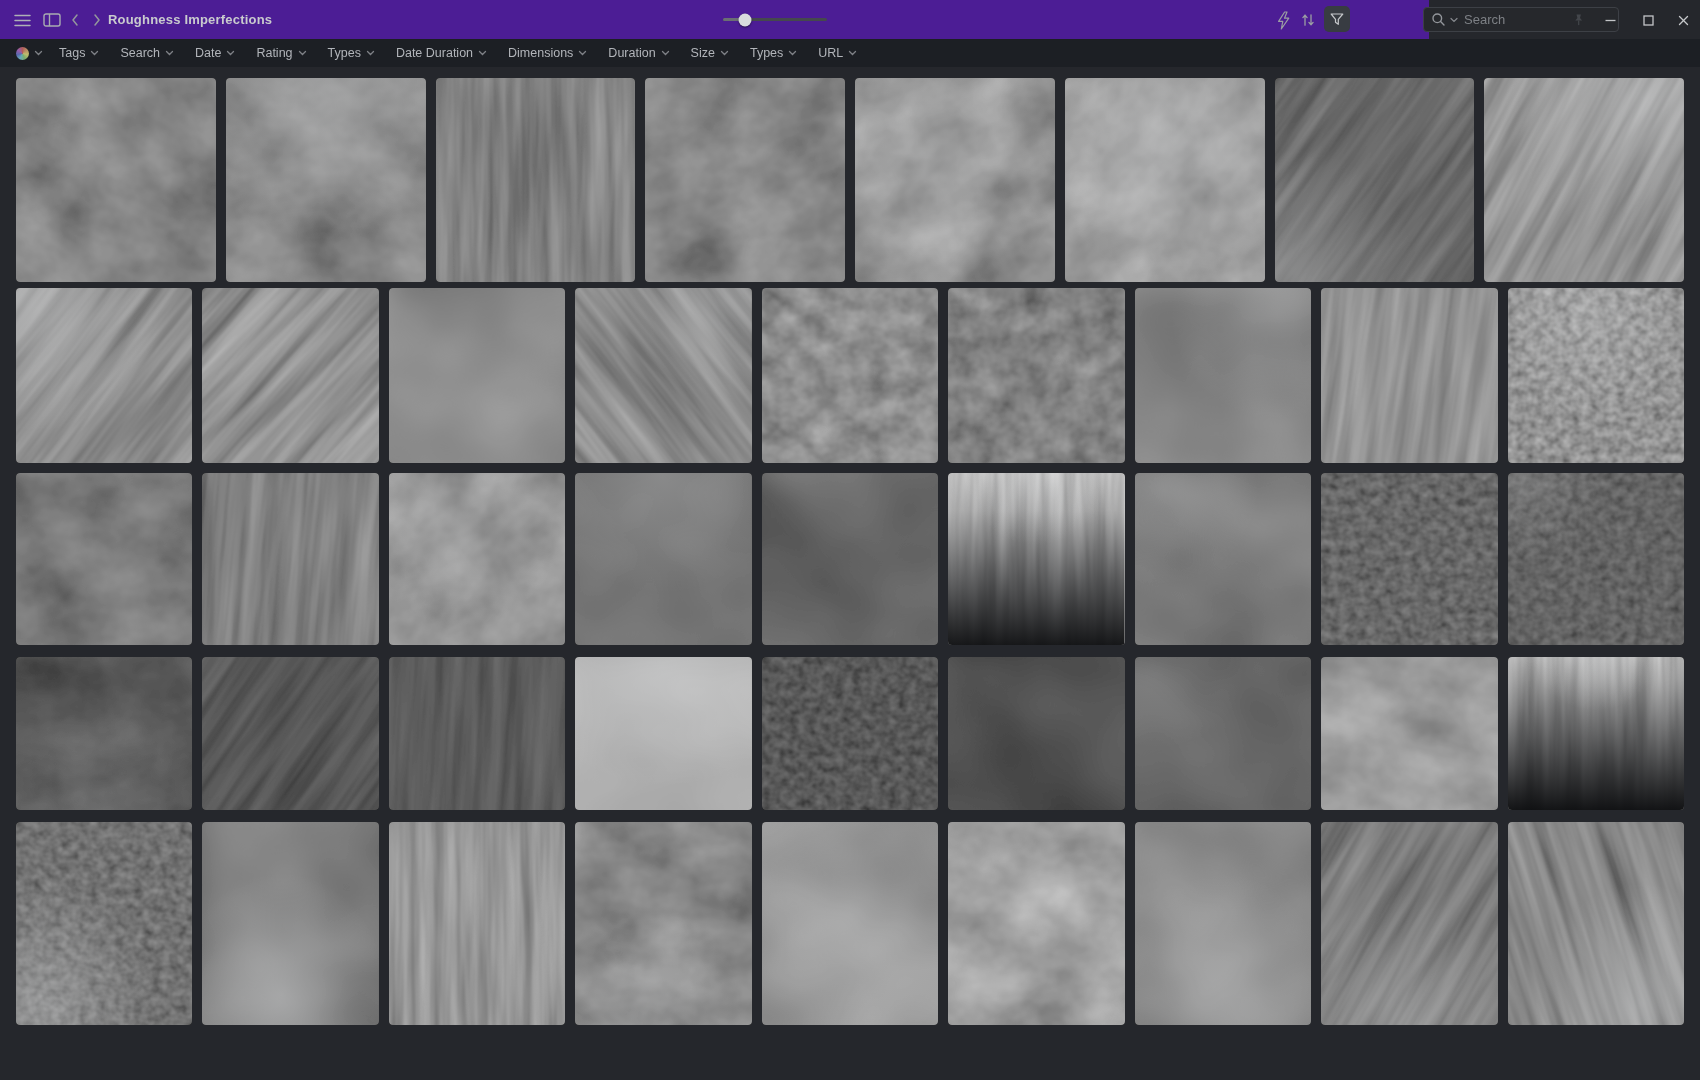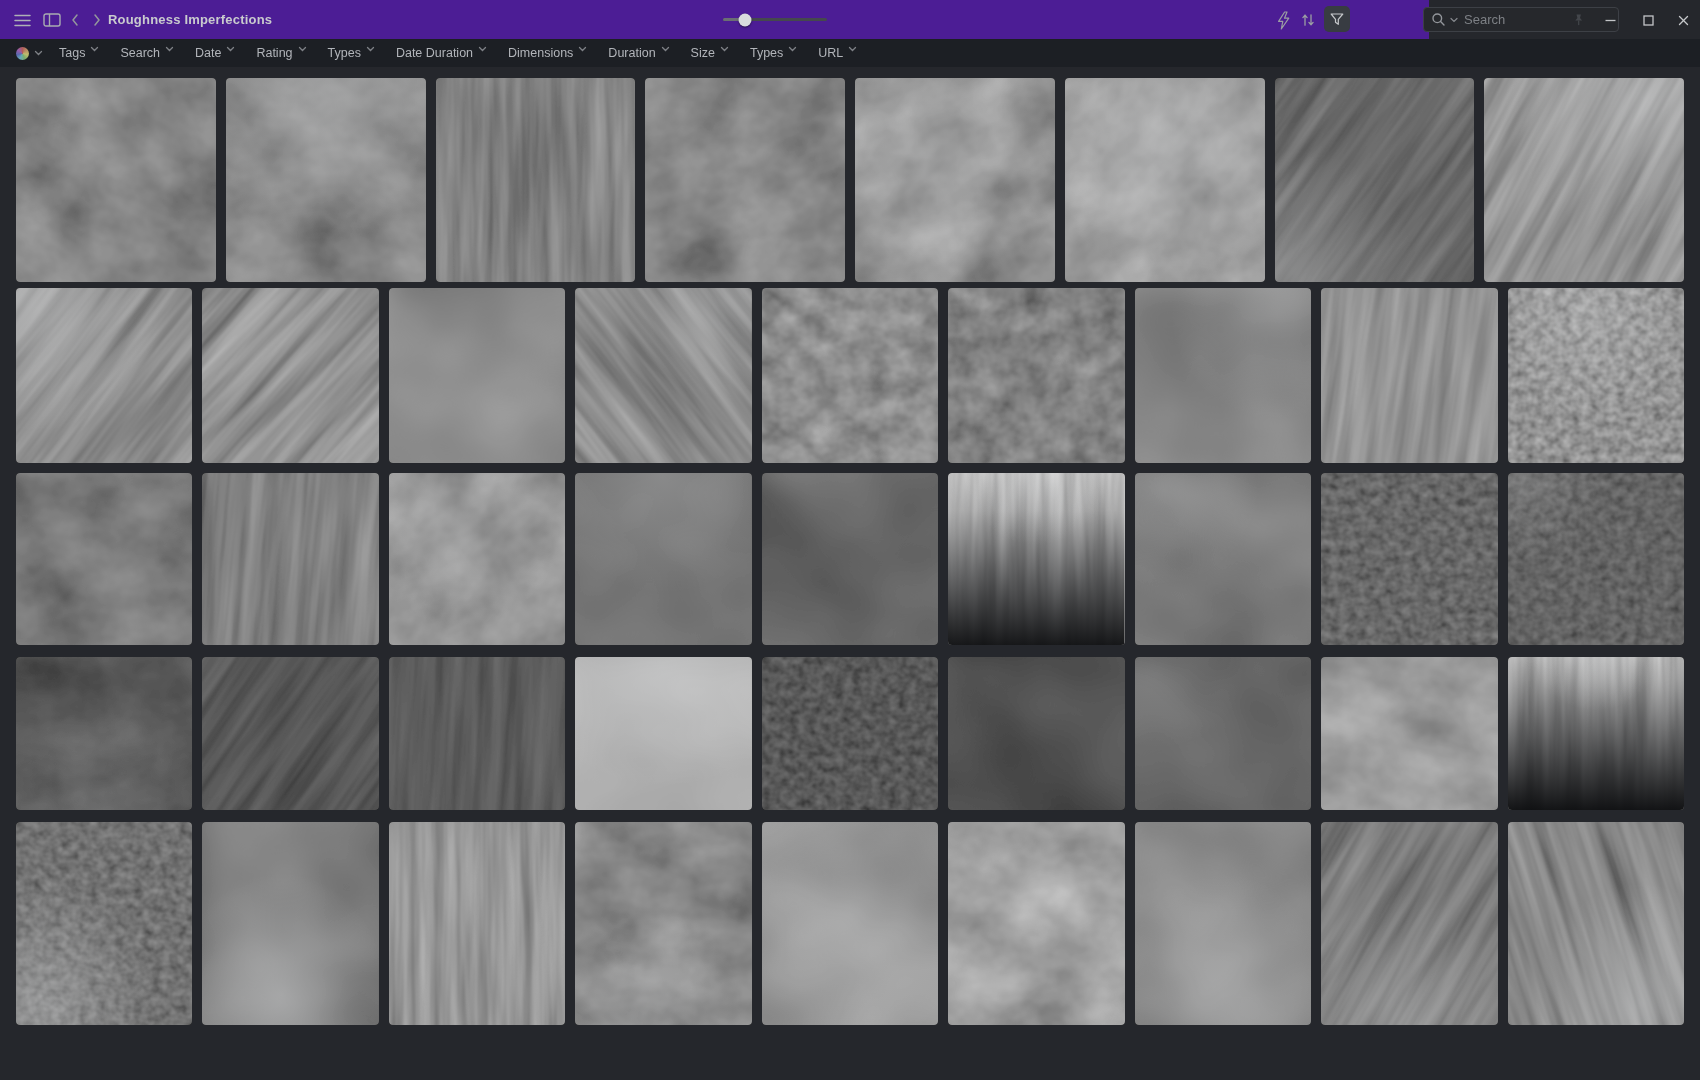--- a/index.html
+++ b/index.html
@@ -30,21 +30,21 @@
   .searchbox input{flex:1;min-width:0;background:transparent;border:none;outline:none;
     color:#c5c7ca;font-size:13px;font-family:"Liberation Sans",sans-serif}
   .searchbox input::placeholder{color:#7d8085}
   
   .filterbar{position:absolute;top:39px;left:0;width:1700px;height:28px;background:#1c1f24;
     display:flex;align-items:center;padding-left:16px;box-sizing:border-box;z-index:5}
   .color-filter{display:flex;align-items:center;gap:5px;margin-right:16px}
   .color-wheel{width:13px;height:13px;border-radius:50%;
     background:conic-gradient(#d75e5e,#d79a5a,#d3cf5e,#7cc262,#5cbcd4,#5a6fd7,#b35ed0,#d75e5e);
     filter:saturate(.75) brightness(.92)}
-  .fitem{display:flex;gap:5px;margin-right:21px;cursor:default}
+  .fitem{display:flex;align-items:center;gap:5px;margin-right:21px;cursor:default}
   .flabel{font-size:12.5px;color:#b2b5ba}
   
   .content{position:absolute;top:67px;left:0;width:1700px;height:1013px;background:#25272c;overflow:hidden}
   .grid-row{position:absolute;left:16px;width:1668px;display:flex;gap:10px}
   .thumb{flex:1;border-radius:4px;overflow:hidden;background:#0c0d0f;position:relative}
   .thumb svg{display:block;width:100%;height:100%}
 </style>
 </head>
 <body>
 

